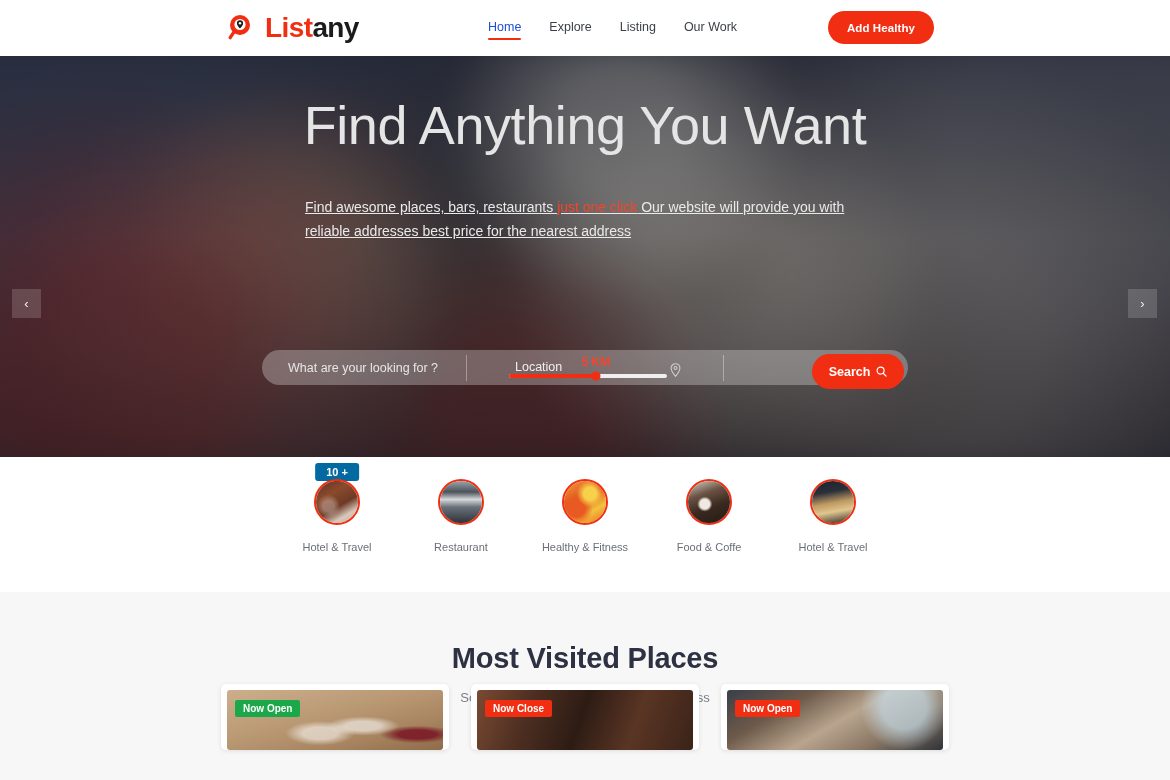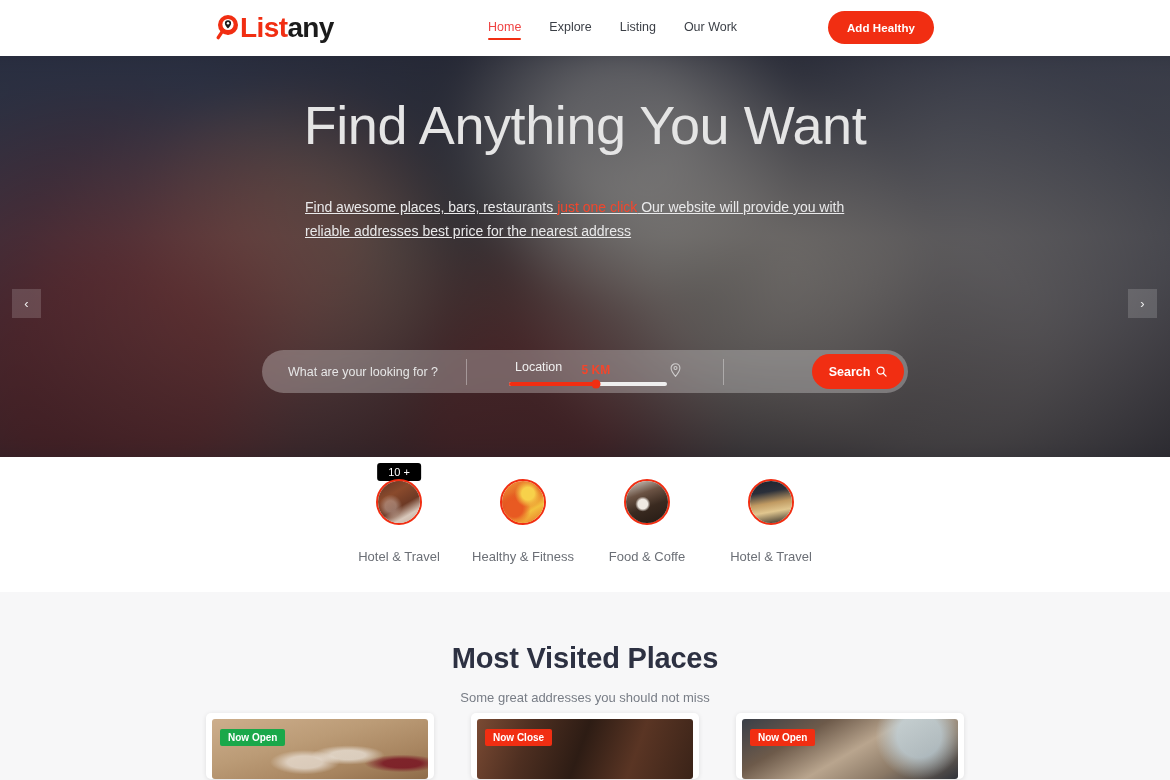--- a/index.html
+++ b/index.html
@@ -12,42 +12,42 @@
   }
 
   
   .header {
     height: 56px; width: 100%;
     background: #ffffff;
     display: flex; align-items: center;
     position: relative; z-index: 20;
   }
   .logo-wrap {
-    position: absolute; left: 214px; top: 50%;
+    position: absolute; left: 226px; top: 50%;
     transform: translateY(-50%);
-    display: flex; align-items: center; gap: 0;
+    display: flex; align-items: center; gap: 13px;
     cursor: pointer;
   }
   .logo-mark { width: 26px; height: 28px; display: block; }
   .logo-text {
     font-size: 28px; font-weight: 700; letter-spacing: -0.6px;
     line-height: 1;
   }
   .logo-text .l-red { color: #f12e12; }
   .logo-text .l-dark { color: #1b1b1b; }
 
   .nav {
     position: absolute; left: 488px; top: 0; height: 56px;
     display: flex; align-items: center; gap: 28px;
   }
   .nav a {
     font-size: 12.5px; color: #3b3f46; text-decoration: none;
     position: relative; padding-bottom: 3px; white-space: nowrap;
   }
-  .nav a.active { color: #ef4444; text-align: center; }
+  .nav a.active { color: #1d4ed8; text-align: center; }
   .nav a.active::after {
     content: ""; position: absolute; left: 0; right: 0; bottom: -3px;
     height: 2px; background: #f12e12; border-radius: 2px;
   }
 
   .add-listing {
     position: absolute; left: 828px; top: 11px;
     width: 106px; height: 33px; border: none; border-radius: 18px;
     background: #f12e12; color: #fff;
     font-size: 11.5px; font-weight: 700;
@@ -102,21 +102,21 @@
     display: flex; align-items: center; justify-content: center;
     color: #f0f0f0; font-size: 13px; cursor: pointer; z-index: 6;
     user-select: none;
   }
   .hero-arrow.left { left: 12px; }
   .hero-arrow.right { right: 13px; }
 
   
   .searchbar {
     position: absolute; left: 262px; top: 294px; z-index: 8;
-    width: 646px; height: 43px; border-radius: 22px;
+    width: 646px; height: 35px; border-radius: 22px;
     background: rgba(242,242,242,.30);
     display: flex; align-items: center;
     backdrop-filter: blur(2px);
     gap: 24px;
   }
   .sb-field {
     height: 100%; display: flex; align-items: center;
     position: relative;
   }
   .sb-keyword { width: 180px; padding-left: 26px; }
@@ -176,36 +176,36 @@
     display: flex; justify-content: center; align-items: flex-start;
     padding-top: 22px;
   }
   .cats-inner { display: flex; gap: 0; }
   .cat {
     width: 124px; display: flex; flex-direction: column; align-items: center;
     position: relative; cursor: pointer;
   }
   .cat-badge {
     position: absolute; top: -16px; left: 50%; transform: translateX(-50%);
-    background: #000000; color: #fff; font-size: 11px; font-weight: 400;
+    background: #0369a1; color: #fff; font-size: 11px; font-weight: 700;
     padding: 3px 11px; border-radius: 3px; white-space: nowrap;
   }
   .cat-badge::after {
     content: ""; position: absolute; left: 50%; bottom: -5px;
     transform: translateX(-50%);
     border-left: 5px solid transparent; border-right: 5px solid transparent;
     border-top: 6px solid #f12e12;
   }
   .cat-circle {
     width: 46px; height: 46px; border-radius: 50%;
     border: 2px solid #f12e12; overflow: hidden; position: relative;
   }
   .cat-img { position: absolute; inset: 0; }
   .cat-label {
-    margin-top: 24px; font-size: 13px; color: #6b6f76;
+    margin-top: 16px; font-size: 11px; color: #6b6f76;
     white-space: nowrap;
   }
   
   .img-hotel1 {
     background:
       radial-gradient(circle at 30% 60%, rgba(255,255,255,.30) 0 14%, rgba(0,0,0,0) 30%),
       linear-gradient(150deg,#5f3325 0%,#8a4a2c 32%,#6d3a25 58%,#d8c8bb 78%,#c3aa9a 100%);
   }
   .img-realestate {
     background:
@@ -240,22 +240,22 @@
     position: relative;
   }
   .visited-title {
     margin-top: 50px;
     font-size: 29px; color: #2d3142; font-weight: 700; letter-spacing: -.2px;
   }
   .visited-sub {
     margin-top: 15px; font-size: 13px; color: #787d86;
   }
   .cards {
-    position: absolute; top: 121px; left: 50%; transform: translateX(-50%);
-    display: flex; gap: 37px;
+    position: absolute; top: 92px; left: 50%; transform: translateX(-50%);
+    display: flex; gap: 22px;
   }
   .card {
     width: 228px; background: #fff; border-radius: 5px;
     box-shadow: 0 1px 5px rgba(0,0,0,.10);
     padding: 6px 6px 0 6px; overflow: hidden;
   }
   .card-media {
     height: 60px; width: 100%; border-radius: 3px;
     position: relative; overflow: hidden;
   }
@@ -357,20 +357,26 @@
 
     <div class="cat">
       <div class="cat-badge">10 +</div>
       <div class="cat-circle">
         <div class="cat-img img-hotel1"></div>
       </div>
       <div class="cat-label">Hotel &amp; Travel</div>
     </div>
 
 
+    <div class="cat">
+      <div class="cat-circle">
+        <div class="cat-img img-restaurant"></div>
+      </div>
+      <div class="cat-label">Restaurant</div>
+    </div>
 
     <div class="cat">
       <div class="cat-circle">
         <div class="cat-img img-healthy"></div>
       </div>
       <div class="cat-label">Healthy &amp; Fitness</div>
     </div>
 
     <div class="cat">
       <div class="cat-circle">

